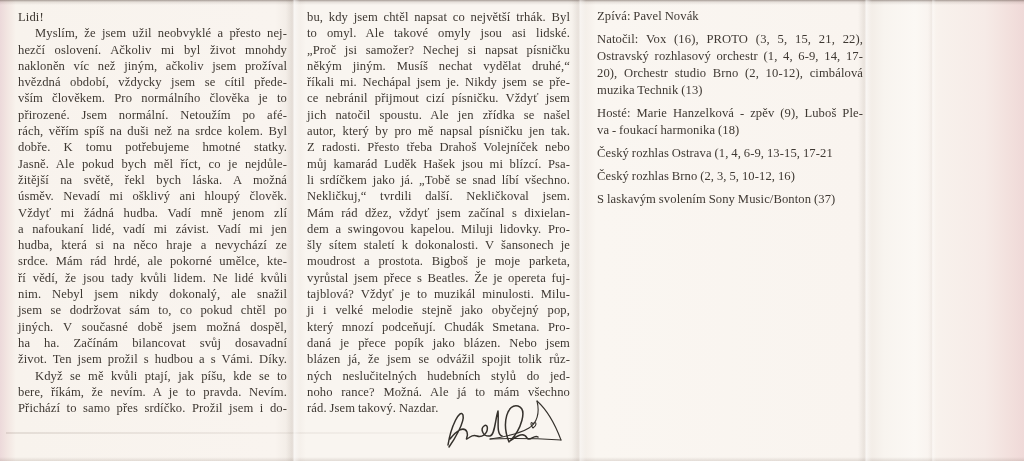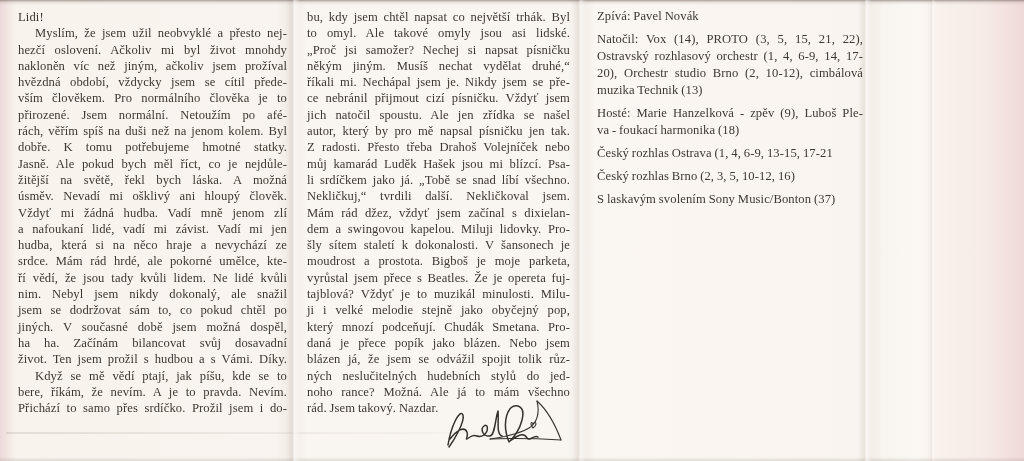--- a/index.html
+++ b/index.html
@@ -61,36 +61,36 @@
 
   <div class="col col1">
 
   <div class="line left">Lidi!</div>
       <div class="line indent">Myslím, že jsem užil neobvyklé a přesto nej-</div>
       <div class="line">hezčí oslovení. Ačkoliv mi byl život mnohdy</div>
       <div class="line">nakloněn víc než jiným, ačkoliv jsem prožíval</div>
       <div class="line">hvězdná období, vždycky jsem se cítil přede-</div>
       <div class="line">vším člověkem. Pro normálního člověka je to</div>
       <div class="line">přirozené. Jsem normální. Netoužím po afé-</div>
-      <div class="line">rách, věřím spíš na duši než na jenom kolem. Byl</div>
+      <div class="line">rách, věřím spíš na duši než na srdce kolem. Byl</div>
       <div class="line">dobře. K tomu potřebujeme hmotné statky.</div>
       <div class="line">Jasně. Ale pokud bych měl říct, co je nejdůle-</div>
       <div class="line">žitější na světě, řekl bych láska. A možná</div>
       <div class="line">úsměv. Nevadí mi ošklivý ani hloupý člověk.</div>
       <div class="line">Vždyť mi žádná hudba. Vadí mně jenom zlí</div>
       <div class="line">a nafoukaní lidé, vadí mi závist. Vadí mi jen</div>
       <div class="line">hudba, která si na něco hraje a nevychází ze</div>
       <div class="line">srdce. Mám rád hrdé, ale pokorné umělce, kte-</div>
       <div class="line">ří vědí, že jsou tady kvůli lidem. Ne lidé kvůli</div>
       <div class="line">nim. Nebyl jsem nikdy dokonalý, ale snažil</div>
       <div class="line">jsem se dodržovat sám to, co pokud chtěl po</div>
       <div class="line">jiných. V současné době jsem možná dospěl,</div>
       <div class="line">ha ha. Začínám bilancovat svůj dosavadní</div>
       <div class="line">život. Ten jsem prožil s hudbou a s Vámi. Díky.</div>
-      <div class="line indent">Když se mě vědí ptají, jak píšu, kde se to</div>
+      <div class="line indent">Když se mě kvůli ptají, jak píšu, kde se to</div>
       <div class="line">bere, říkám, že nevím. A je to pravda. Nevím.</div>
       <div class="line">Přichází to samo přes srdíčko. Prožil jsem i do-</div>
     </div>
 
   <div class="col col2">
 
   <div class="line">bu, kdy jsem chtěl napsat co největší trhák. Byl</div>
       <div class="line">to omyl. Ale takové omyly jsou asi lidské.</div>
       <div class="line">„Proč jsi samožer? Nechej si napsat písničku</div>
       <div class="line">někým jiným. Musíš nechat vydělat druhé,“</div>
@@ -113,21 +113,21 @@
       <div class="line">daná je přece popík jako blázen. Nebo jsem</div>
       <div class="line">blázen já, že jsem se odvážil spojit tolik růz-</div>
       <div class="line">ných neslučitelných hudebních stylů do jed-</div>
       <div class="line">noho rance? Možná. Ale já to mám všechno</div>
       <div class="line left">rád. Jsem takový. Nazdar.</div>
     </div>
 
   <div class="col col3">
 
   <div class="line left">Zpívá: Pavel Novák</div>
-      <div class="line gap">Natočil: Vox (14), PROTO (3, 5, 15, 21, 22),</div>
+      <div class="line gap">Natočil: Vox (16), PROTO (3, 5, 15, 21, 22),</div>
       <div class="line">Ostravský rozhlasový orchestr (1, 4, 6-9, 14, 17-</div>
       <div class="line">20), Orchestr studio Brno (2, 10-12), cimbálová</div>
       <div class="line left">muzika Technik (13)</div>
       <div class="line gap">Hosté: Marie Hanzelková - zpěv (9), Luboš Ple-</div>
       <div class="line left">va - foukací harmonika (18)</div>
       <div class="line left gap">Český rozhlas Ostrava (1, 4, 6-9, 13-15, 17-21</div>
       <div class="line left gap">Český rozhlas Brno (2, 3, 5, 10-12, 16)</div>
       <div class="line left gap">S laskavým svolením Sony Music/Bonton (37)</div>
     </div>
 

